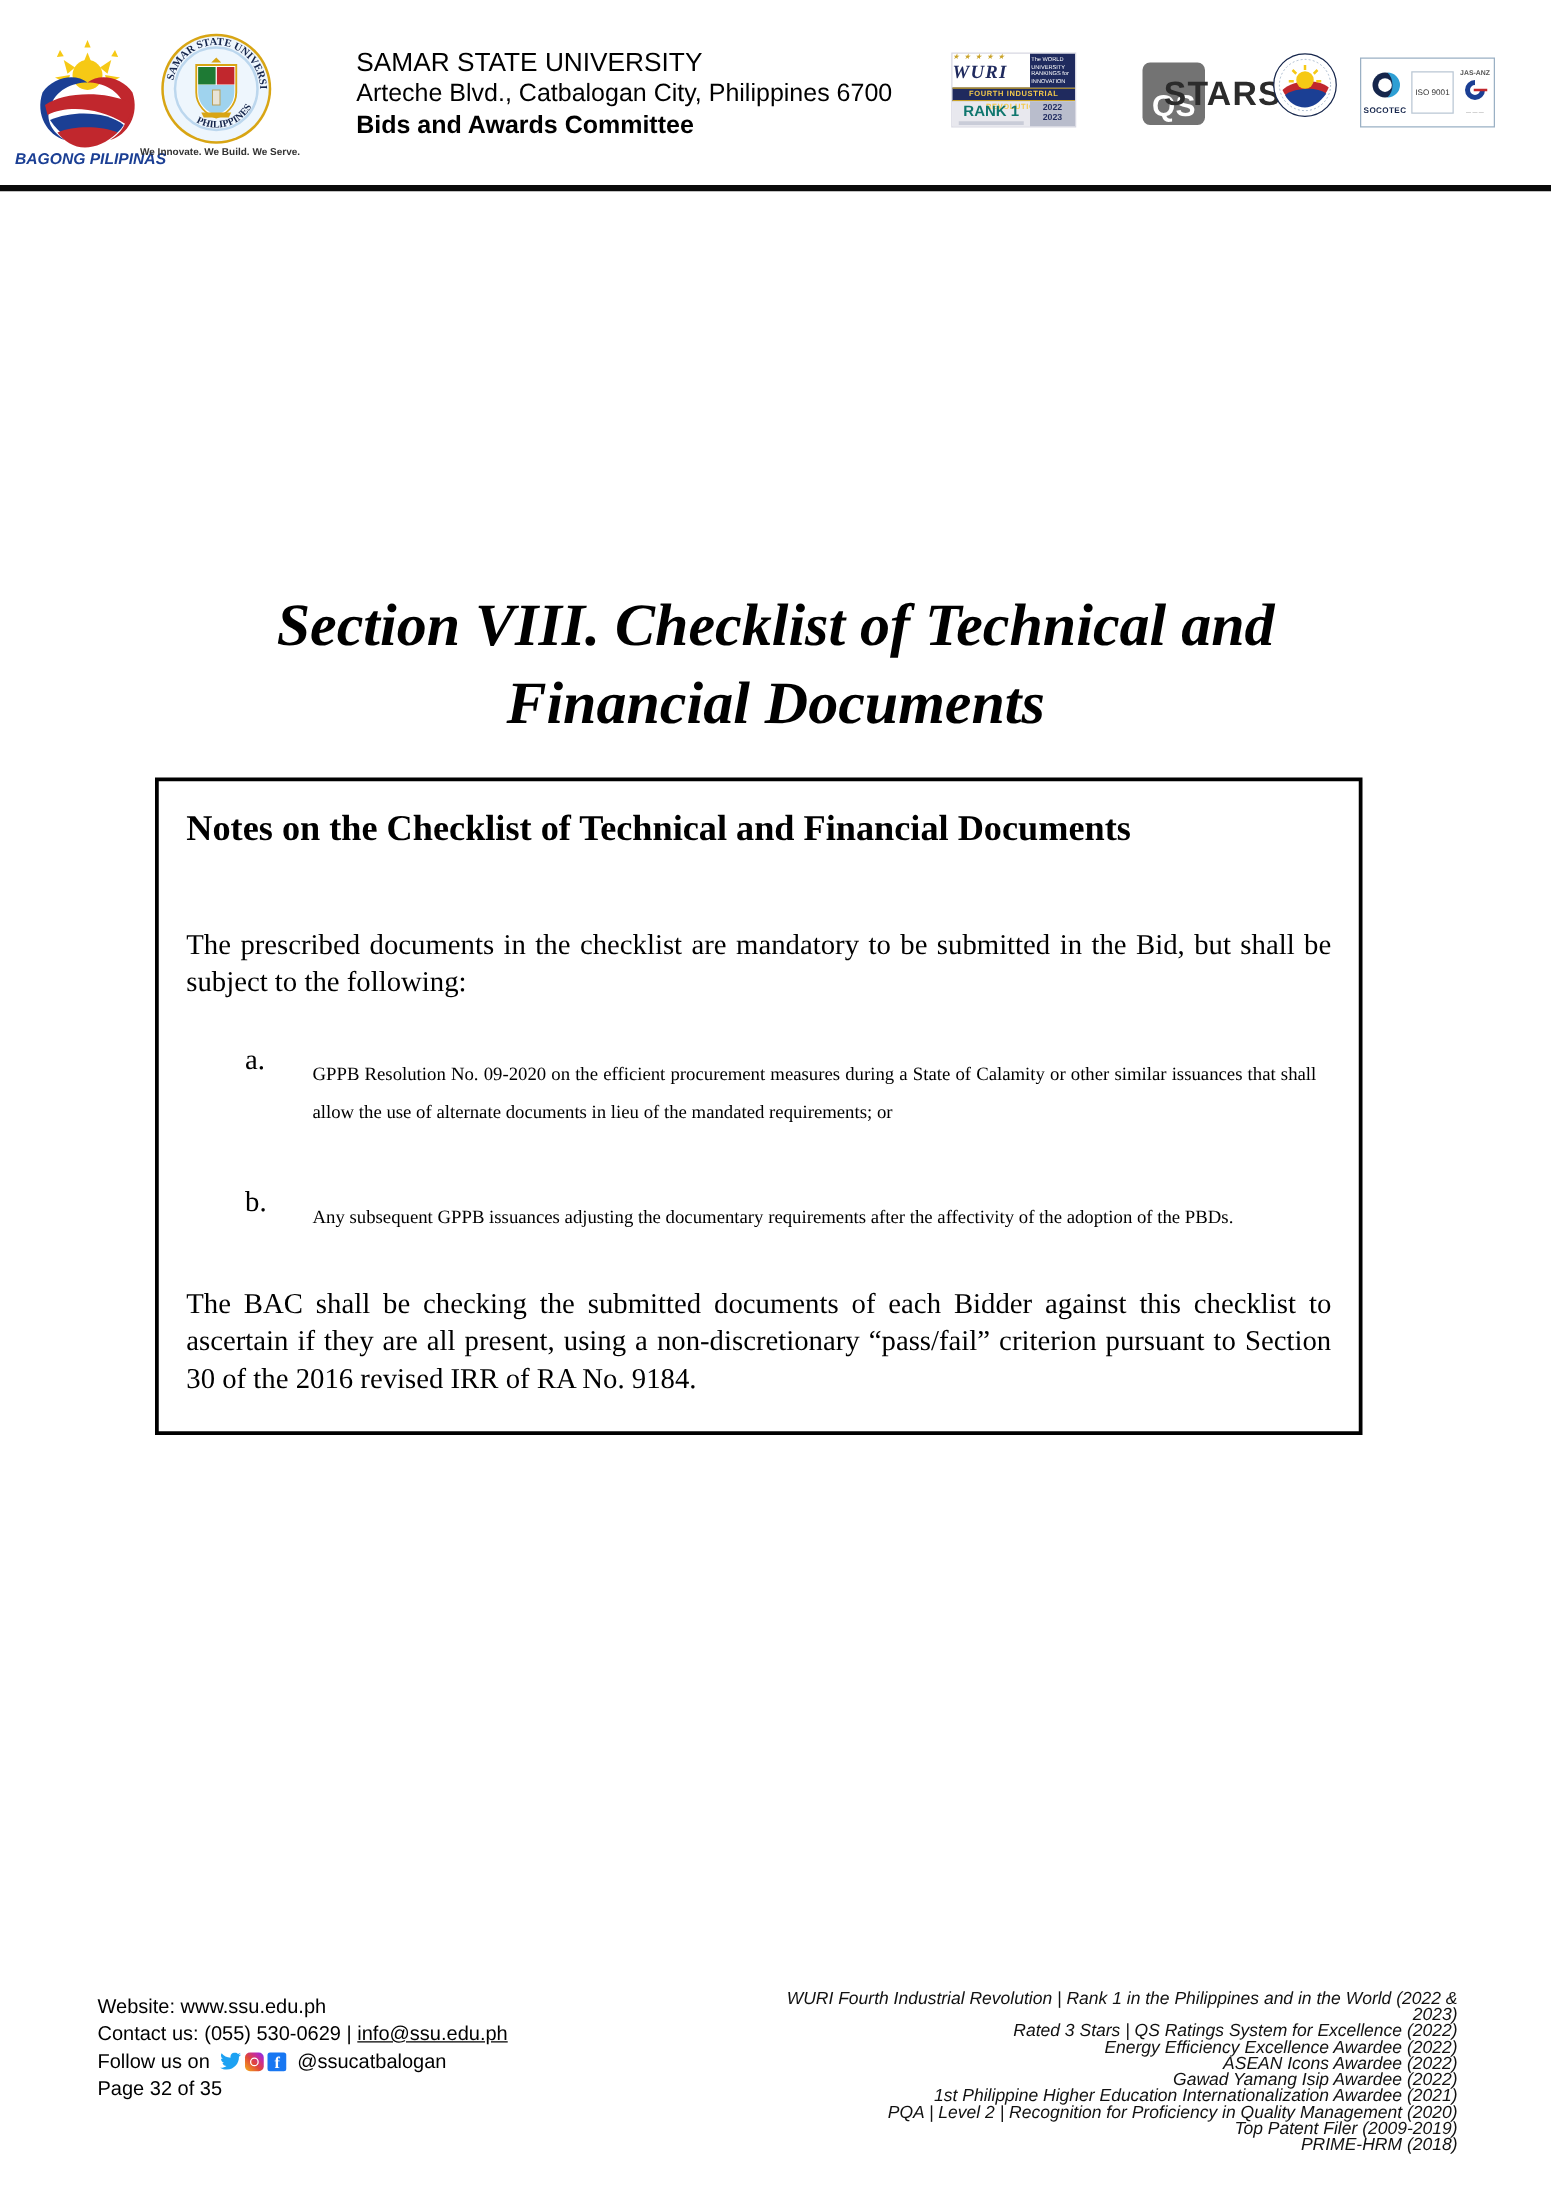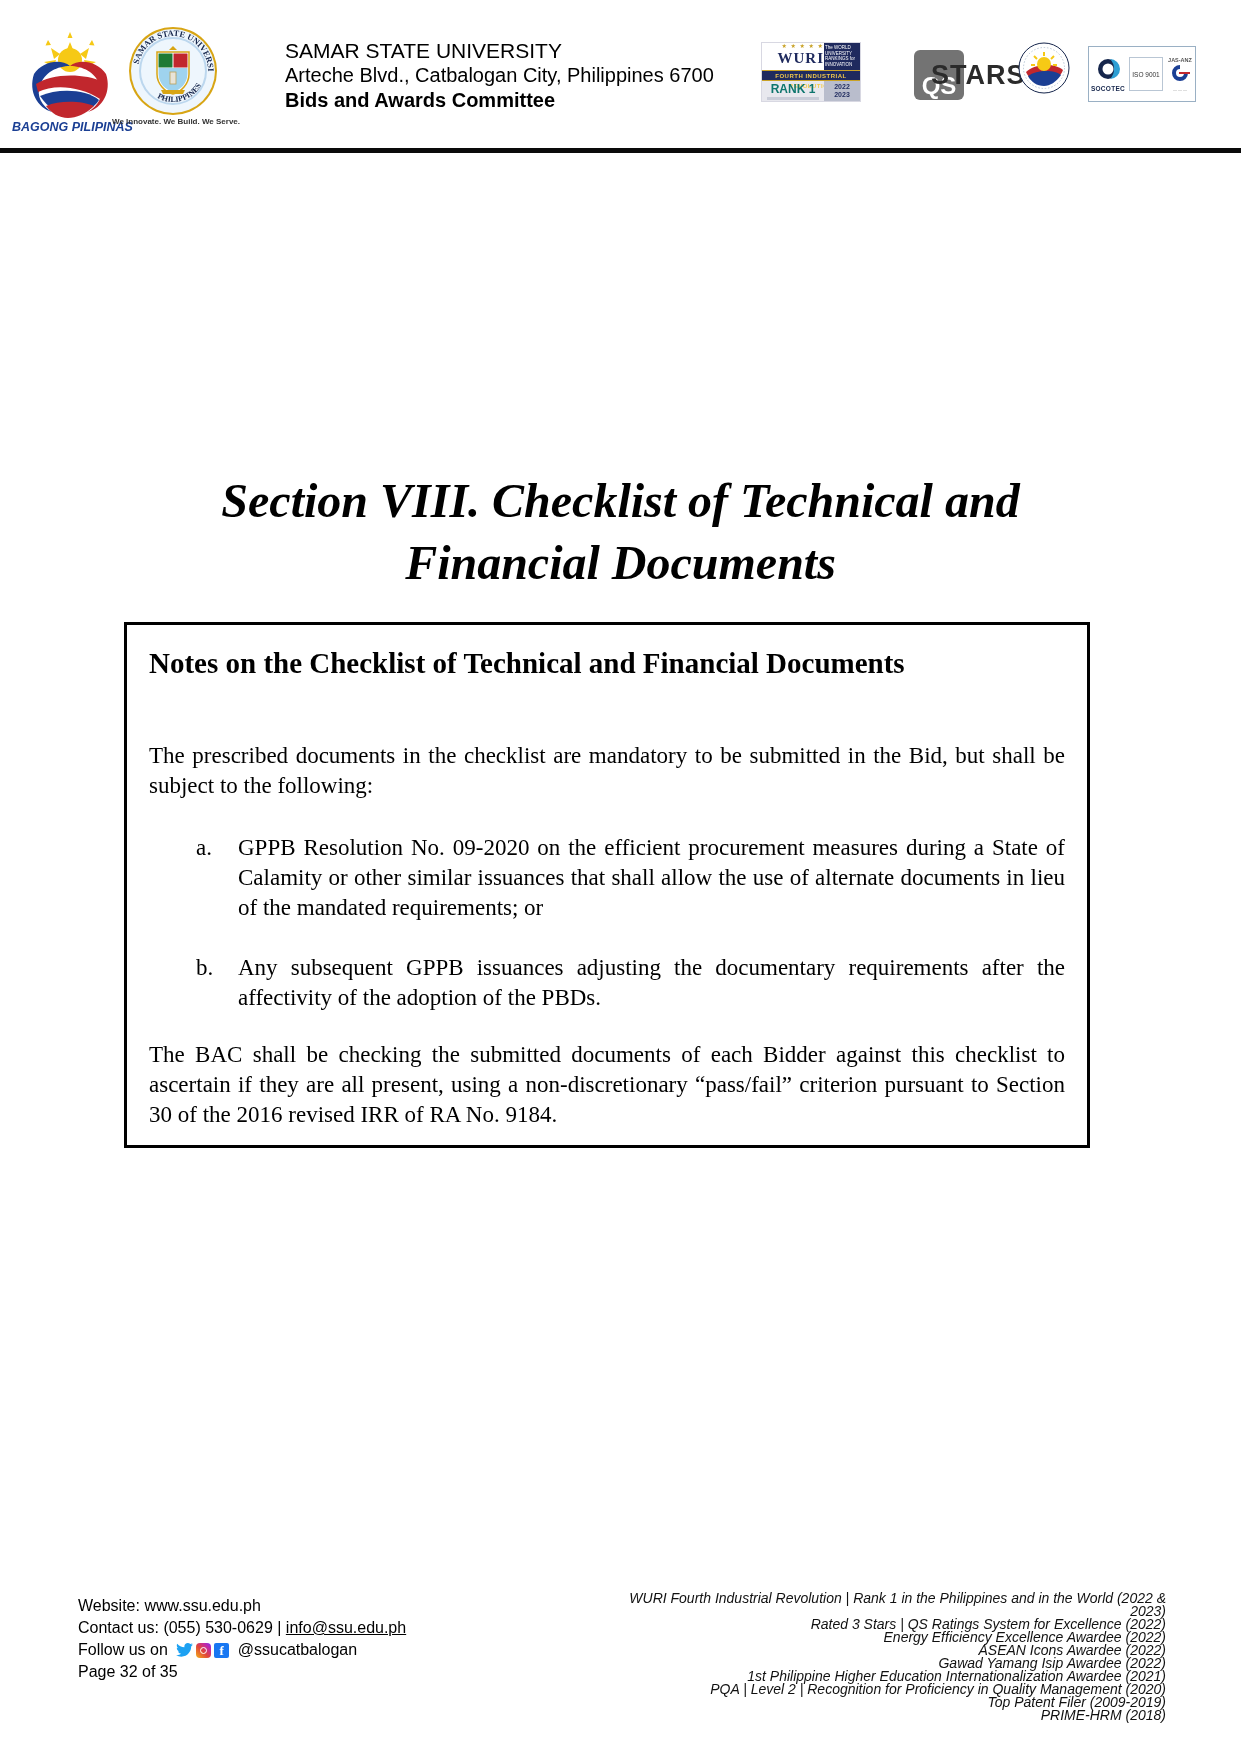--- a/index.html
+++ b/index.html
@@ -25,21 +25,21 @@
 
   .hdr-text { position:absolute; left:285px; top:38px; font-family:"Liberation Sans", sans-serif; }
   .hdr-line1 { font-size:21px; line-height:25px; }
   .hdr-line2 { font-size:20px; line-height:25px; }
   .hdr-line3 { font-size:20px; line-height:25px; font-weight:bold; }
 
   
   .wuri { position:absolute; left:761px; top:42px; width:100px; height:60px;
     font-family:"Liberation Sans", sans-serif; border:1px solid #d8d8e2; background:#fff; }
   .wuri-top { display:flex; height:27px; }
-  .wuri-left { width:62px; text-align:right; }
+  .wuri-left { width:62px; text-align:left;font-style:italic; }
   .wuri-stars { font-size:6px; line-height:7px; color:#c9a227; letter-spacing:1px; }
   .wuri-name { font-family:"Liberation Serif", serif; font-weight:bold; font-size:15px; line-height:16px; color:#1f2a5e; letter-spacing:1px; }
   .wuri-tag { flex:1; background:#1f2a5e; color:#fff; font-size:4.5px; line-height:5.5px; padding:2px 1px; overflow:hidden; }
   .wuri-bar { height:11px; background:#1f2a5e; border-top:1px solid #c9a227; border-bottom:1px solid #c9a227;
     color:#f2c94c; font-size:6px; line-height:10px; text-align:center; font-weight:bold; letter-spacing:0.5px; }
   .wuri-bottom { display:flex; height:20px; background:#e8e8ee; }
   .wuri-rank { width:62px; text-align:center; font-weight:bold; font-size:12px; line-height:16px; color:#0f766e; }
   .wuri-rank::after { content:""; display:block; margin:0 auto; width:52px; height:3px; background:#c9ccd8; }
   .wuri-years { flex:1; background:#b9bdcc; color:#1f2a5e; font-weight:bold; font-size:7px; line-height:8px;
     display:flex; flex-direction:column; align-items:center; justify-content:center; }
@@ -70,21 +70,21 @@
     font-weight:bold; font-style:italic; font-size:48px; line-height:62px; color:#000; }
 
   
   .notes-box { position:absolute; left:124px; top:622px; width:966px; height:526px;
     border:3px solid #000; padding:20px 22px 24px 22px; }
   .notes-heading { margin:0 0 60px 0; font-size:29px; line-height:36px; font-weight:bold; }
   .notes-p { margin:0; font-size:23px; line-height:30px; text-align:justify; }
   .notes-intro { margin-bottom:32px; }
   .notes-item { display:flex; margin:0 0 0 47px; }
   .notes-item .marker { width:42px; flex:0 0 42px; font-size:23px; line-height:30px; }
-  .notes-item .itext { flex:1; font-size:23px; line-height:30px; text-align:justify; margin:0; }
+  .notes-item .itext { flex:1; font-size:15px; line-height:30px; text-align:justify; margin:12px; }
   .item-a { margin-bottom:30px; }
   .item-b { margin-bottom:27px; }
 
   
   .footer-left { position:absolute; left:78px; top:1595px; font-family:"Liberation Sans", sans-serif;
     font-size:16px; line-height:22px; }
   .footer-left .email { text-decoration:underline; }
   .social { display:inline-flex; align-items:center; gap:3px; vertical-align:-2px; margin:0 4px; }
   .ig-icon { width:15px; height:15px; border-radius:4px;
     background:linear-gradient(45deg,#f5af19 0%,#e0453a 45%,#c32aa3 75%,#7b2ff7 100%);

